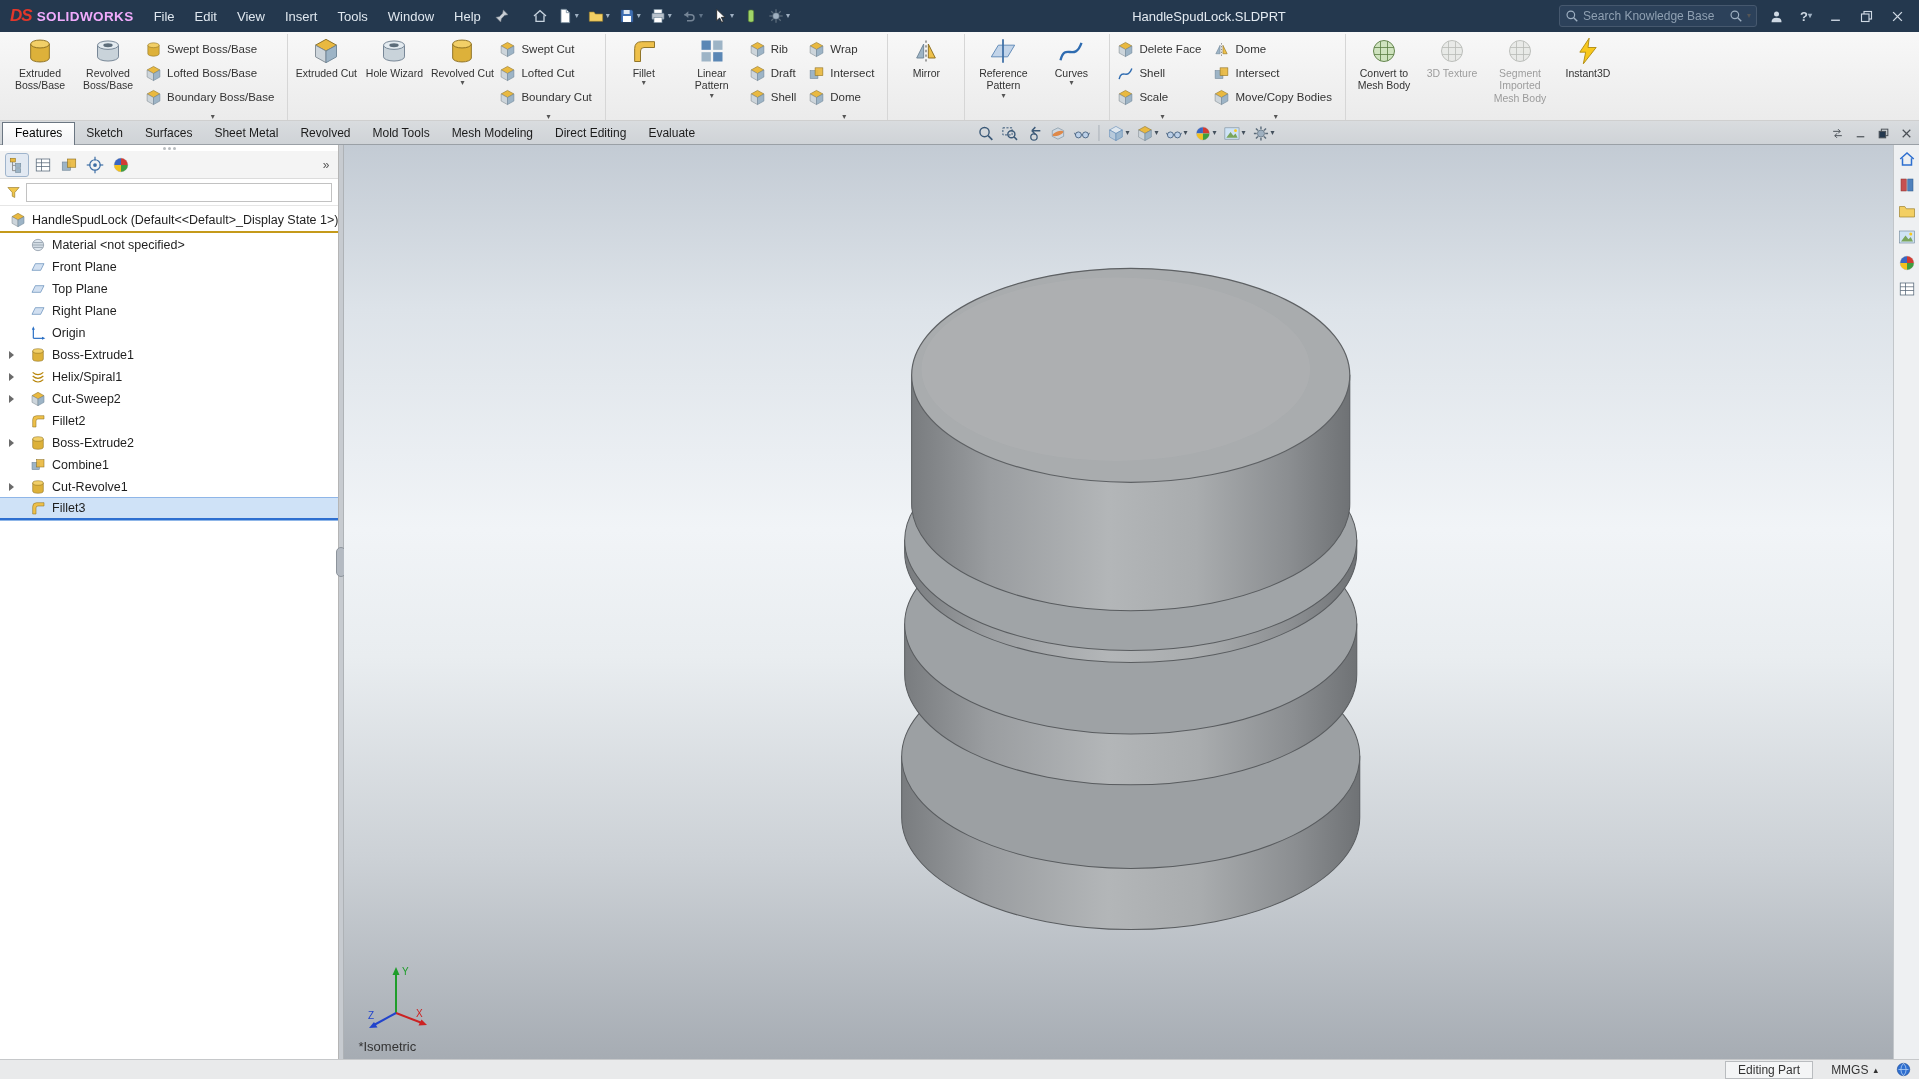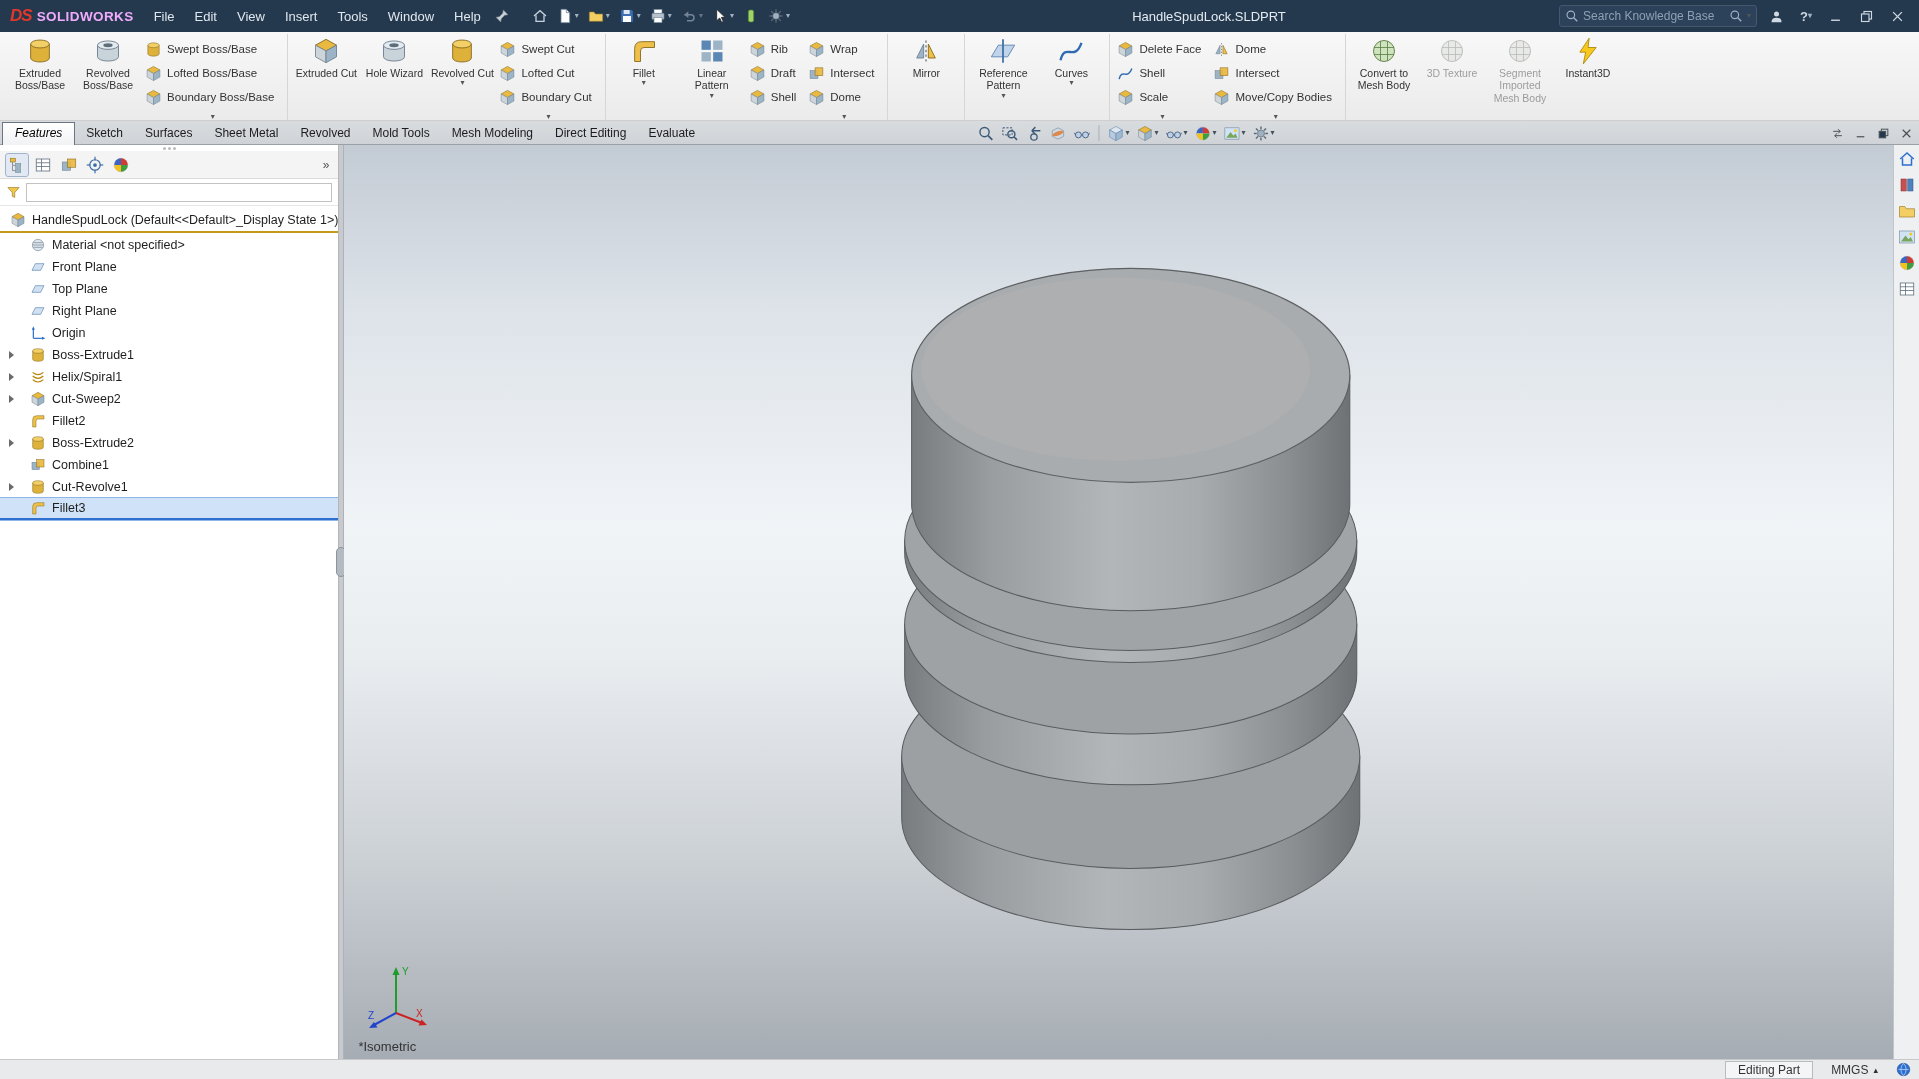--- a/index.html
+++ b/index.html
@@ -47,21 +47,21 @@
   .sbtn svg { width:17px; height:17px; flex:0 0 17px; }
   .colcaret { text-align:center; height:11px; line-height:9px; }
   .disabled { opacity:.45; filter:saturate(.15); }
 
   
   .tabrow { flex:0 0 24px; background:linear-gradient(#d9dcdf,#cfd3d7);
     border-bottom:1px solid #9aa0a6; display:flex; align-items:flex-end; position:relative; font-size:12px; }
   .ctabs { display:flex; align-items:flex-end; height:100%; padding-left:2px; }
   .ctab { padding:3px 11px 4px; color:#1c1c1c; cursor:default; white-space:nowrap; }
   .ctab.active { background:linear-gradient(#ffffff,#f1f2f4); border:1px solid #6b7682;
-    border-bottom:none; padding:3px 12px 5px; margin-bottom:-1px; color:#000;font-style:italic; }
+    border-bottom:none; padding:3px 12px 5px; margin-bottom:-1px; color:#000; }
   .headsup { position:absolute; left:1126px; top:0; height:24px; transform:translateX(-50%);
     display:flex; align-items:center; gap:1px; }
   .hbtn { display:flex; align-items:center; padding:1px 3px; color:#3c5a78; }
   .hbtn svg { width:17px; height:17px; }
   .hbtn .cr { color:#44505c; margin-left:1px; }
   .hsep { width:1px; height:16px; background:#aab1b8; margin:0 4px; }
   .tr-controls { position:absolute; right:6px; top:0; height:24px; display:flex; align-items:center; gap:10px; color:#4a5056; }
   .tr-controls svg { width:13px; height:13px; }
 
   

